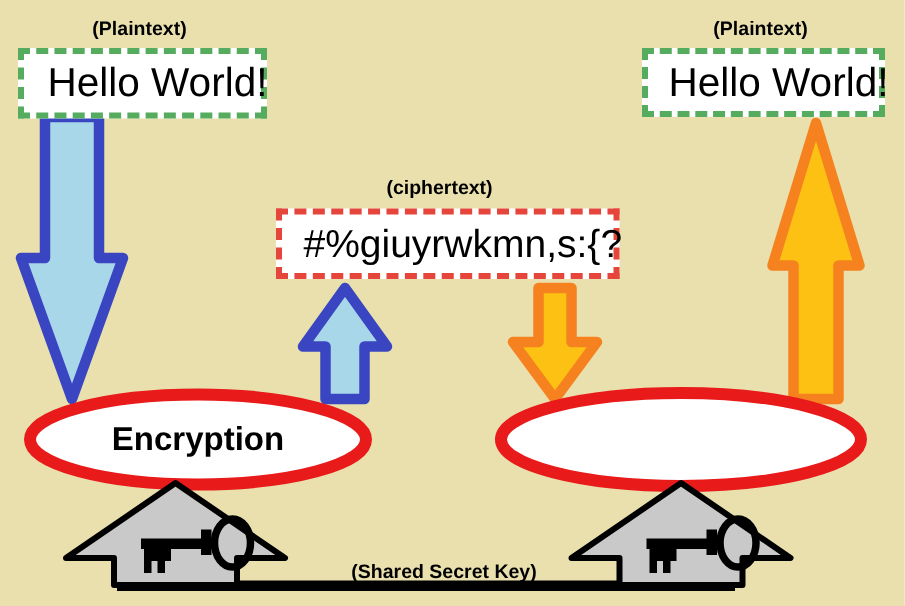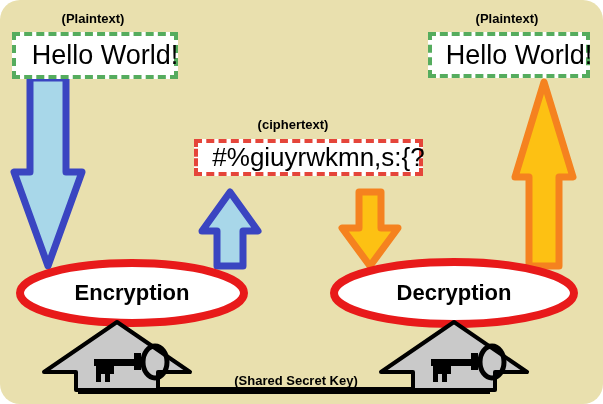--- a/index.html
+++ b/index.html
@@ -3,21 +3,20 @@
 <meta charset="utf-8">
 <style>
   html,body { margin:0; padding:0; }
   body { font-family: "Liberation Sans", sans-serif; }
   #stage {
     position: relative;
     width: 603px;
     height: 404px;
     background: var(--background, #e9e0ae);
     overflow: hidden;
-    border-radius: 20px;
   }
   #shapes { position:absolute; left:0; top:0; width:603px; height:404px; }
 
   .blue-arrow   { fill: var(--blue-arrow-fill); stroke: var(--blue-arrow-outline); stroke-width:7; stroke-linejoin:round; }
   .orange-arrow { fill: var(--orange-arrow-fill); stroke: var(--orange-arrow-outline); stroke-width:7; stroke-linejoin:round; }
   .process-ellipse { fill:#ffffff; stroke: var(--ellipse-border); stroke-width:8; }
   .key-arrow { fill: var(--key-arrow-fill); stroke:#000; stroke-width:4; stroke-linejoin:round; }
   .key-part { fill:#000; }
   .key-bow  { fill:none; stroke:#000; stroke-width:5; }
   .baseline-rect { fill:#000; }
@@ -83,20 +82,19 @@
   <div class="overlay small-label" style="left:30px; top:9px; width:126px; height:18px;">(Plaintext)</div>
 
   <div class="overlay text-box plain-box" style="left:12px; top:32px; width:166px; height:47px;">Hello World!</div>
 
   <div class="overlay small-label" style="left:444px; top:9px; width:126px; height:18px;">(Plaintext)</div>
 
   <div class="overlay text-box plain-box" style="left:428px; top:32px; width:162px; height:46px;">Hello World!</div>
 
   <div class="overlay small-label" style="left:230px; top:115px; width:126px; height:18px;text-align:right;">(ciphertext)</div>
 
-  <div class="overlay text-box cipher-box" style="left:194px; top:139px; width:229px; height:37px;">#%giuyrwkmn,s:{?</div>
+  <div class="overlay text-box cipher-box" style="left:184px; top:139px; width:229px; height:47px;">#%giuyrwkmn,s:{?</div>
 
   <div class="overlay process-label" style="left:20px; top:264px; width:224px; height:58px;">Encryption</div>
 
-  <div class="overlay process-label" style="left:334px; top:264px; width:240px; height:58px;">Decryption</div>
 
   <div class="overlay small-label" style="left:196px; top:371px; width:200px; height:18px;">(Shared Secret Key)</div>
 </div>
 
 </body></html>

